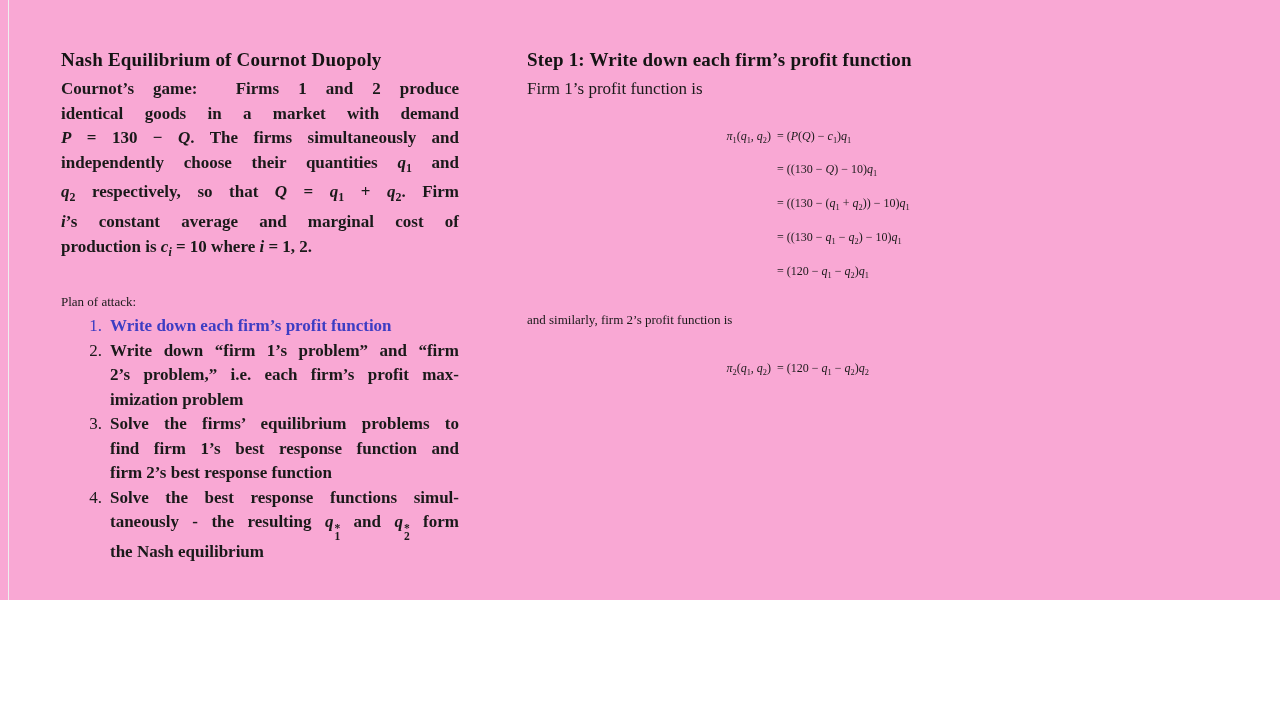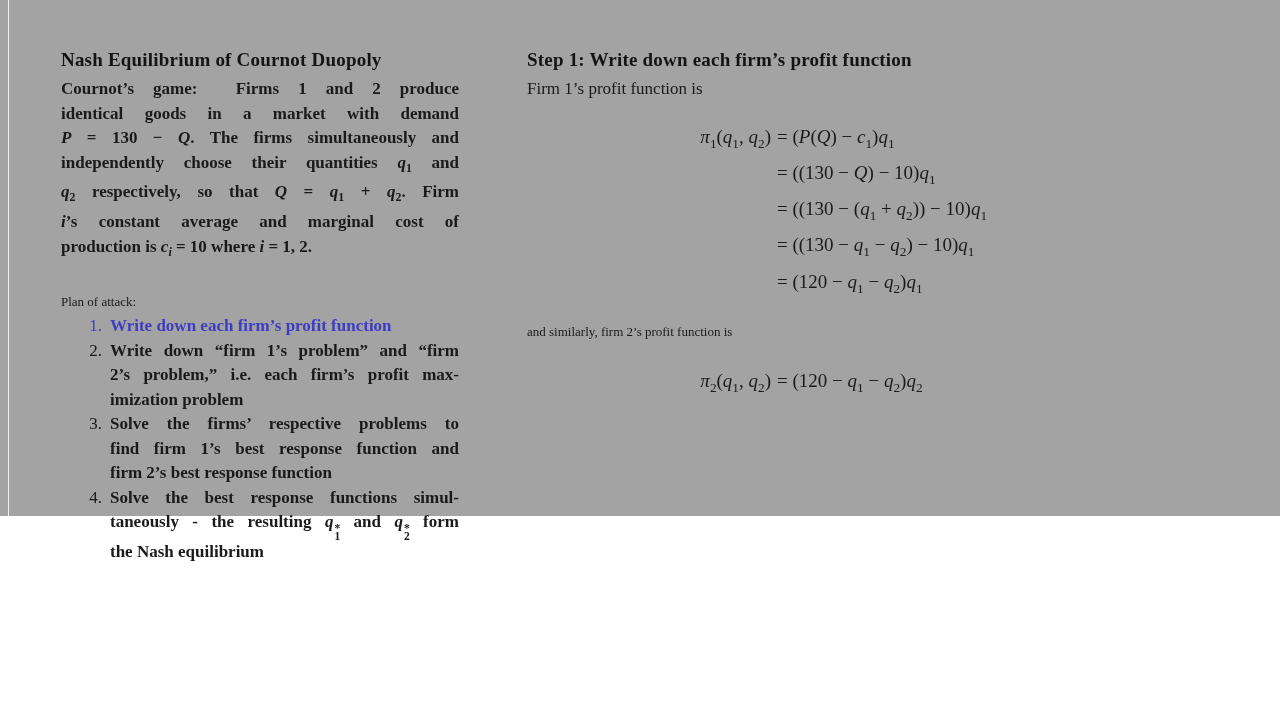--- a/index.html
+++ b/index.html
@@ -1,36 +1,36 @@
 <!DOCTYPE html>
 <html><head>
 <meta charset="utf-8">
 <style>
   html,body{margin:0;padding:0;}
   body{
     width:1280px;height:720px;background:#ffffff;overflow:hidden;
     font-family:"Liberation Serif","DejaVu Serif",serif;color:#1a1a1a;
     -webkit-font-smoothing:antialiased;
   }
-  .slide{position:relative;width:1280px;height:516px;background:#a3a3a3;}
+  .slide{position:relative;width:1280px;height:600px;background:#f9a8d4;}
   .edge-line{position:absolute;left:8px;top:0;bottom:0;width:1px;background:#efefef;}
   .col{position:absolute;top:47px;}
   .col-left{left:61px;width:398px;}
   .col-right{left:527px;width:516px;}
   h2{font-size:19px;line-height:26px;margin:0;font-weight:bold;letter-spacing:0.2px;color:#141414;}
   .line{font-size:17px;line-height:24.5px;font-weight:bold;}
   .line.j{text-align:justify;text-align-last:justify;}
   .para{margin-top:4px;}
   .plan-label{margin-top:25px;font-size:13px;line-height:24.5px;}
   .item{display:flex;}
   .num{flex:none;width:41px;text-align:right;margin-right:8px;font-size:17px;line-height:24.5px;}
   .item-body{flex:1;min-width:0;}
   .item.hl{color:#3d3dc3;}
   .subtitle{font-size:17px;line-height:24.5px;margin-top:4px;}
-  .eqblock{margin-top:20px;font-size:19px;}
+  .eqblock{margin-top:20px;font-size:12px;}
   .eqblock.single{margin-top:22px;}
   .eqrow{display:flex;line-height:29.5px;}
   .eqlhs{flex:none;width:244px;text-align:right;}
   .eqrhs{text-align:left;padding-left:6px;white-space:nowrap;}
   .between{font-size:13px;line-height:24.5px;margin-top:17px;}
   i{font-style:italic;}
   sub{font-size:70%;}
   sup{font-size:70%;}
   .ss{display:inline-flex;flex-direction:column;align-items:flex-start;vertical-align:-0.45em;font-size:68%;margin-left:1px;}
   .ss sup,.ss sub{font-size:100%;line-height:0.62;vertical-align:baseline;position:static;}
@@ -64,21 +64,21 @@
           <div class="num">2.</div>
           <div class="item-body">
             <div class="line j">Write down “firm 1’s problem” and “firm</div>
             <div class="line j">2’s problem,” i.e. each firm’s profit max-</div>
             <div class="line">imization problem</div>
           </div>
         </div>
         <div class="item">
           <div class="num">3.</div>
           <div class="item-body">
-            <div class="line j">Solve the firms’ respective problems to</div>
+            <div class="line j">Solve the firms’ equilibrium problems to</div>
             <div class="line j">find firm 1’s best response function and</div>
             <div class="line">firm 2’s best response function</div>
           </div>
         </div>
         <div class="item">
           <div class="num">4.</div>
           <div class="item-body">
             <div class="line j">Solve the best response functions simul-</div>
             <div class="line j">taneously - the resulting <i>q</i><span class="ss">
                 <sup>*</sup>

